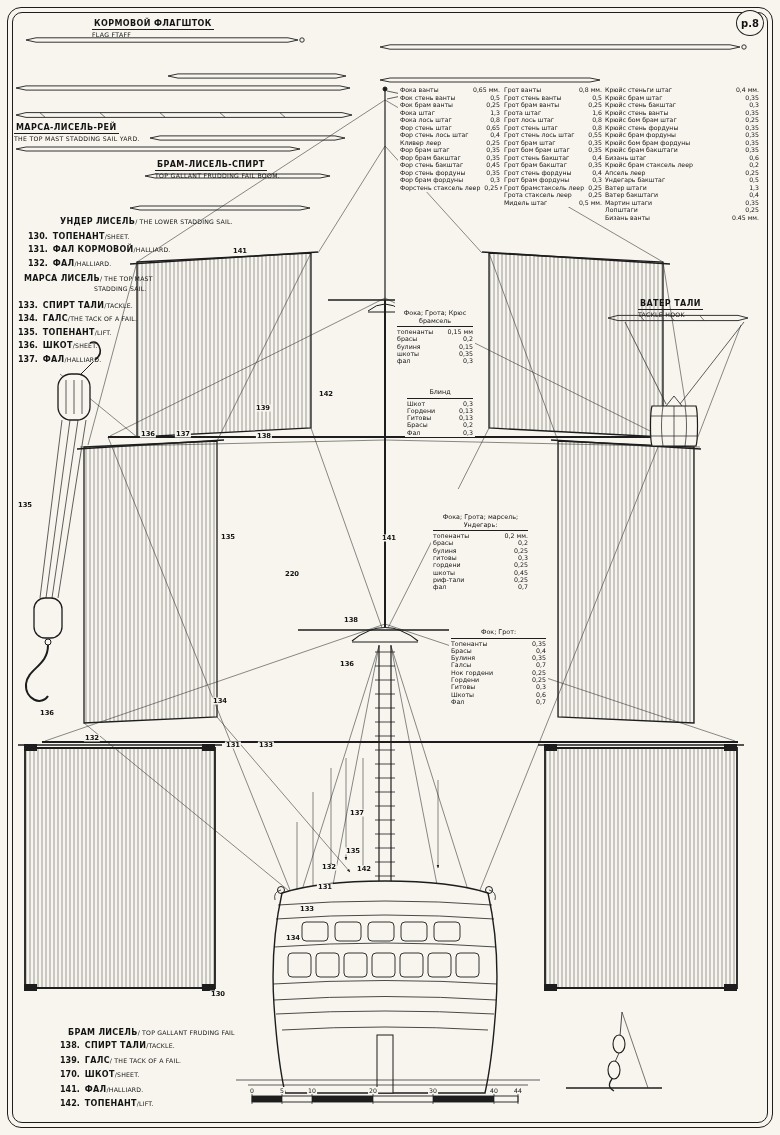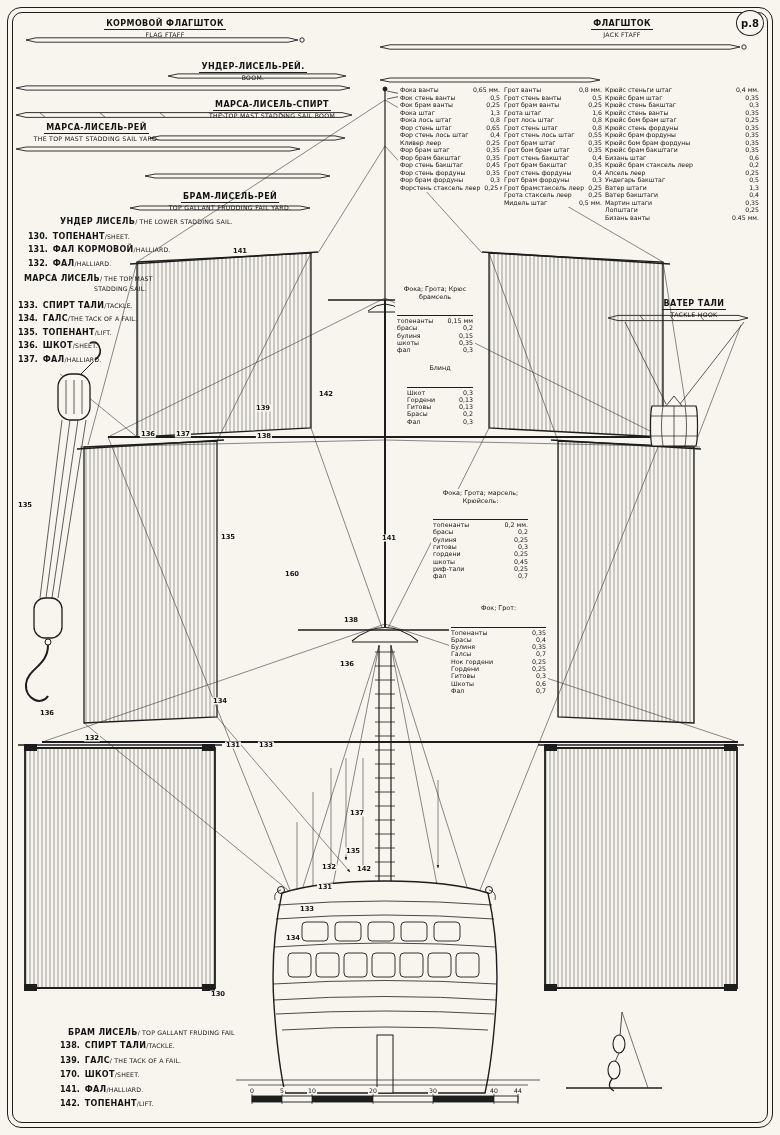--- a/index.html
+++ b/index.html
@@ -3,34 +3,34 @@
 <meta charset="utf-8">
 <style>
   html,body{margin:0;padding:0;background:#d8d5cc;}
   .page{position:relative;width:780px;height:1135px;background:#f7f5ee;
         font-family:"DejaVu Sans","Liberation Sans",sans-serif;color:#141414;overflow:hidden;}
   .frame-outer{position:absolute;left:7px;top:7px;right:7px;bottom:7px;border:1.6px solid #1d1d1d;border-radius:14px;}
   .frame-inner{position:absolute;left:12px;top:12px;right:12px;bottom:12px;border:0.8px solid #1d1d1d;border-radius:10px;}
   .badge{position:absolute;right:16px;top:10px;width:26px;height:24px;border:1.6px solid #1d1d1d;border-radius:50%;
          background:#f7f5ee;display:flex;align-items:center;justify-content:center;font-weight:bold;font-size:10px;z-index:9;}
   svg.art{position:absolute;left:0;top:0;z-index:1;}
-  .lbl{position:absolute;text-align:center;z-index:4;}
+  .lbl{position:absolute;text-align:left;z-index:4;}
   .lbl .ru{font-weight:bold;font-size:8px;letter-spacing:.4px;border-bottom:.9px solid #1d1d1d;padding:0 2px 1px;display:inline-block;}
   .lbl .en{font-size:6.2px;letter-spacing:.3px;padding-top:1px;}
   .hline{position:absolute;z-index:4;white-space:nowrap;}
   .nru{font-weight:bold;font-size:8px;letter-spacing:.3px;}
   .nen{font-size:6.2px;letter-spacing:.2px;}
   .nn{font-weight:bold;font-size:8px;}
   .nlist{position:absolute;z-index:4;}
   .nrow{white-space:nowrap;line-height:10.4px;}
   .rig-col{position:absolute;z-index:4;background:#f7f5ee;padding:1px 2px;}
   .rig-row{display:flex;justify-content:space-between;font-size:6.2px;line-height:7.5px;white-space:nowrap;}
   .rig-row .rv{padding-left:4px;}
   .mini{position:absolute;z-index:4;background:#f7f5ee;padding:1px 2px;}
-  .mt-title{font-size:6.4px;text-align:center;border-bottom:.8px solid #1d1d1d;padding-bottom:14px;margin-bottom:1px;line-height:7.6px;}
+  .mt-title{font-size:6.4px;text-align:center;border-bottom:.8px solid #1d1d1d;padding-bottom:1px;margin-bottom:1px;line-height:7.6px;margin-top:24px;}
   .mt-row{display:flex;justify-content:space-between;font-size:6.3px;line-height:7.3px;white-space:nowrap;}
   .callouts,.scale-labels{position:absolute;left:0;top:0;z-index:5;}
   .callout{position:absolute;font-size:6.8px;font-weight:bold;background:#f7f5ee;padding:0 1px;
            transform:translate(-50%,-50%);line-height:7px;}
   .scale-label{position:absolute;top:1087px;font-size:6.2px;transform:translateX(-50%);background:#f7f5ee;padding:0 1px;}
 </style>
 </head>
 <body>
 
 <div class="page">
@@ -212,40 +212,28 @@
         <rect x="433" y="1096" width="61" height="6"></rect>
       </g>
       <path d="M252 1094v10M282 1094v10M312 1094v10M373 1094v10M433 1094v10M494 1094v10M518 1094v10" stroke-width="0.7"></path>
     </g>
   </svg>
 
   <div class="lbl" style="left:92px;top:11px;width:146px;">
     <div class="ru">КОРМОВОЙ ФЛАГШТОК</div>
     <div class="en">FLAG FTAFF</div>
   </div>
-  <div class="lbl" style="left:549px;top:11px;width:146px;">
-    <div class="ru">ФЛАГШТОК</div>
-    <div class="en">JACK FTAFF</div>
-  </div>
-
-  <div class="lbl" style="left:173px;top:54px;width:160px;">
-    <div class="ru">УНДЕР-ЛИСЕЛЬ-РЕЙ.</div>
-    <div class="en">BOOM.</div>
-  </div>
-  <div class="lbl" style="left:182px;top:92px;width:180px;">
-    <div class="ru">МАРСА-ЛИСЕЛЬ-СПИРТ</div>
-    <div class="en">THE TOP MAST STADDING SAIL BOOM</div>
-  </div>
+
   <div class="lbl" style="left:14px;top:115px;width:165px;">
     <div class="ru">МАРСА-ЛИСЕЛЬ-РЕЙ</div>
     <div class="en">THE TOP MAST STADDING SAIL YARD.</div>
   </div>
-  <div class="lbl" style="left:135px;top:184px;width:190px;">
-    <div class="ru">БРАМ-ЛИСЕЛЬ-РЕЙ</div>
-    <div class="en">TOP GALLANT FRUDDING FAIL YARD.</div>
+  <div class="lbl" style="left:155px;top:152px;width:185px;">
+    <div class="ru">БРАМ-ЛИСЕЛЬ-СПИРТ</div>
+    <div class="en">TOP GALLANT FRUDDING FAIL BOOM.</div>
   </div>
   <div class="lbl" style="left:638px;top:291px;width:112px;">
     <div class="ru">ВАТЕР ТАЛИ</div>
     <div class="en">TACKLE HOOK</div>
   </div>
 
   <div class="hline" style="left:60px;top:209px;">
     <span class="nru">УНДЕР ЛИСЕЛЬ</span><span class="nen">/ THE LOWER STADDING SAIL.</span>
   </div>
   <div class="nlist" style="left:28px;top:229px;">
@@ -551,21 +539,21 @@
         </div>
         <div class="mt-row">
           <span>Фал</span>
           <span>0,3</span>
         </div>
       </div>
   </div>
   <div class="mini" style="left:431px;top:489px;width:95px;">
     <div class="mt-title">
         <div>Фока; Грота; марсель;</div>
-        <div>Крюйсель:</div>
+        <div>Ундегарь:</div>
       </div>
     <div>
         <div class="mt-row">
           <span>топенанты</span>
           <span>0,2 мм.</span>
         </div>
         <div class="mt-row">
           <span>брасы</span>
           <span>0,2</span>
         </div>
@@ -639,21 +627,21 @@
 
   <div class="callouts">
       <span class="callout" style="left: 240px; top: 251px;">141</span>
       <span class="callout" style="left: 326px; top: 394px;">142</span>
       <span class="callout" style="left: 263px; top: 408px;">139</span>
       <span class="callout" style="left: 183px; top: 434px;">137</span>
       <span class="callout" style="left: 264px; top: 436px;">138</span>
       <span class="callout" style="left: 148px; top: 434px;">136</span>
       <span class="callout" style="left: 228px; top: 537px;">135</span>
       <span class="callout" style="left: 25px; top: 505px;">135</span>
-      <span class="callout" style="left: 292px; top: 574px;">160</span>
+      <span class="callout" style="left: 292px; top: 574px;">220</span>
       <span class="callout" style="left: 389px; top: 538px;">141</span>
       <span class="callout" style="left: 351px; top: 620px;">138</span>
       <span class="callout" style="left: 347px; top: 664px;">136</span>
       <span class="callout" style="left: 220px; top: 701px;">134</span>
       <span class="callout" style="left: 47px; top: 713px;">136</span>
       <span class="callout" style="left: 92px; top: 738px;">132</span>
       <span class="callout" style="left: 233px; top: 745px;">131</span>
       <span class="callout" style="left: 266px; top: 745px;">133</span>
       <span class="callout" style="left: 357px; top: 813px;">137</span>
       <span class="callout" style="left: 353px; top: 851px;">135</span>

